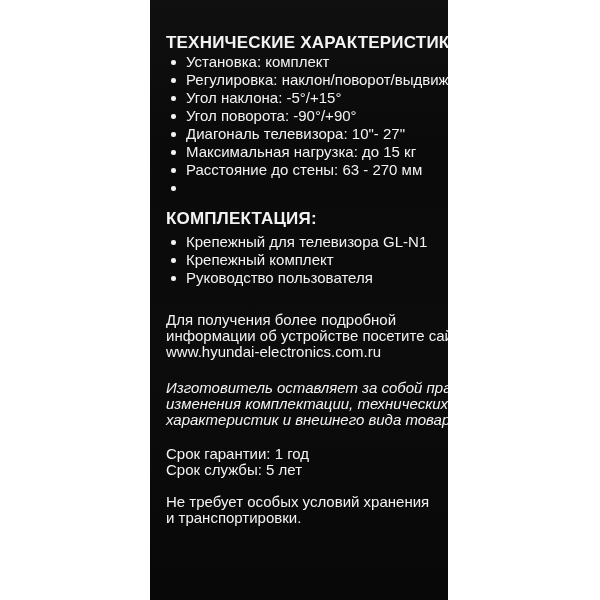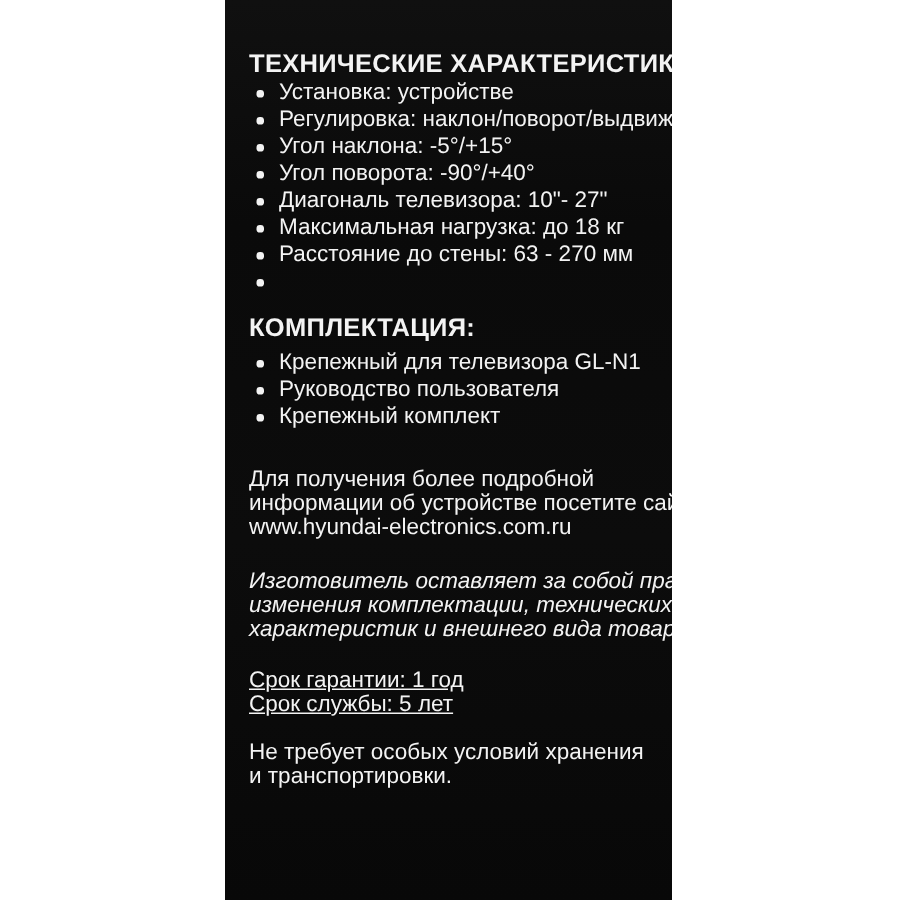--- a/index.html
+++ b/index.html
@@ -67,79 +67,79 @@
     background: var(--text);
   }
   .txt { white-space: pre; }
   .note {
     font-size: 15px;
     line-height: 16px;
     white-space: pre;
   }
   .note.n0 { margin-top: 25px; }
   .note.n1 { margin-top: 20px; font-style: italic; }
-  .note.n2 { margin-top: 18px; text-decoration: underline; }
+  .note.n2 { margin-top: 18px; }
   .note.n3 { margin-top: 16px; }
 </style>
 </head>
 <body>
 
 <div class="photo">
   <div class="panel">
 
     <div class="heading specs">ТЕХНИЧЕСКИЕ ХАРАКТЕРИСТИКИ:</div>
 
     <ul class="blist">
       <li>
         <span class="dot"></span>
-        <span class="txt">Установка: устройстве</span>
+        <span class="txt">Установка: комплект</span>
       </li>
       <li>
         <span class="dot"></span>
         <span class="txt">Регулировка: наклон/поворот/выдвижной</span>
       </li>
       <li>
         <span class="dot"></span>
         <span class="txt">Угол наклона: -5°/+15°</span>
       </li>
       <li>
         <span class="dot"></span>
-        <span class="txt">Угол поворота: -90°/+40°</span>
+        <span class="txt">Угол поворота: -90°/+90°</span>
       </li>
       <li>
         <span class="dot"></span>
         <span class="txt">Диагональ телевизора: 10"- 27"</span>
       </li>
       <li>
         <span class="dot"></span>
-        <span class="txt">Максимальная нагрузка: до 18 кг</span>
+        <span class="txt">Максимальная нагрузка: до 15 кг</span>
       </li>
       <li>
         <span class="dot"></span>
         <span class="txt">Расстояние до стены: 63 - 270 мм</span>
       </li>
       <li>
         <span class="dot"></span>
       </li>
     </ul>
 
     <div class="heading package">КОМПЛЕКТАЦИЯ:</div>
 
     <ul class="blist">
       <li>
         <span class="dot"></span>
         <span class="txt">Крепежный для телевизора GL-N1</span>
       </li>
       <li>
         <span class="dot"></span>
-        <span class="txt">Руководство пользователя</span>
+        <span class="txt">Крепежный комплект</span>
       </li>
       <li>
         <span class="dot"></span>
-        <span class="txt">Крепежный комплект</span>
+        <span class="txt">Руководство пользователя</span>
       </li>
     </ul>
 
     <p class="note n0">Для получения более подробной
 информации об устройстве посетите сайт:
 www.hyundai-electronics.com.ru</p>
     <p class="note n1">Изготовитель оставляет за собой право
 изменения комплектации, технических
 характеристик и внешнего вида товара.</p>
     <p class="note n2">Срок гарантии: 1 год

